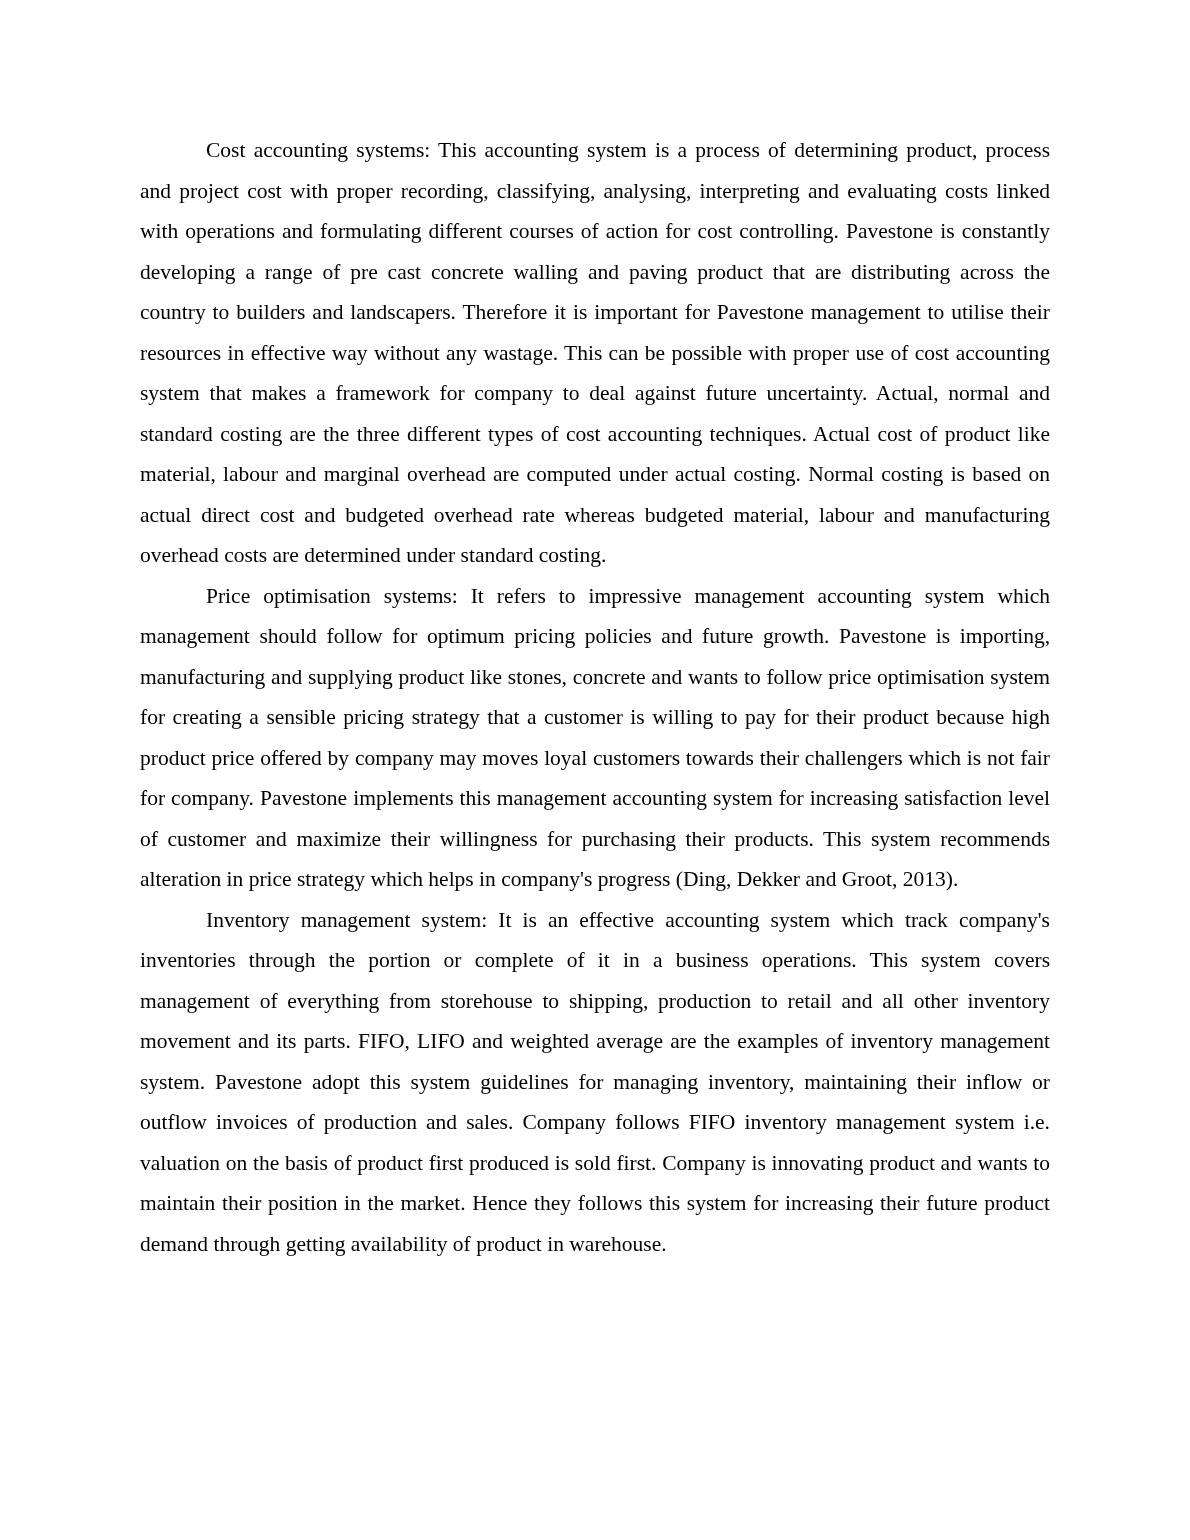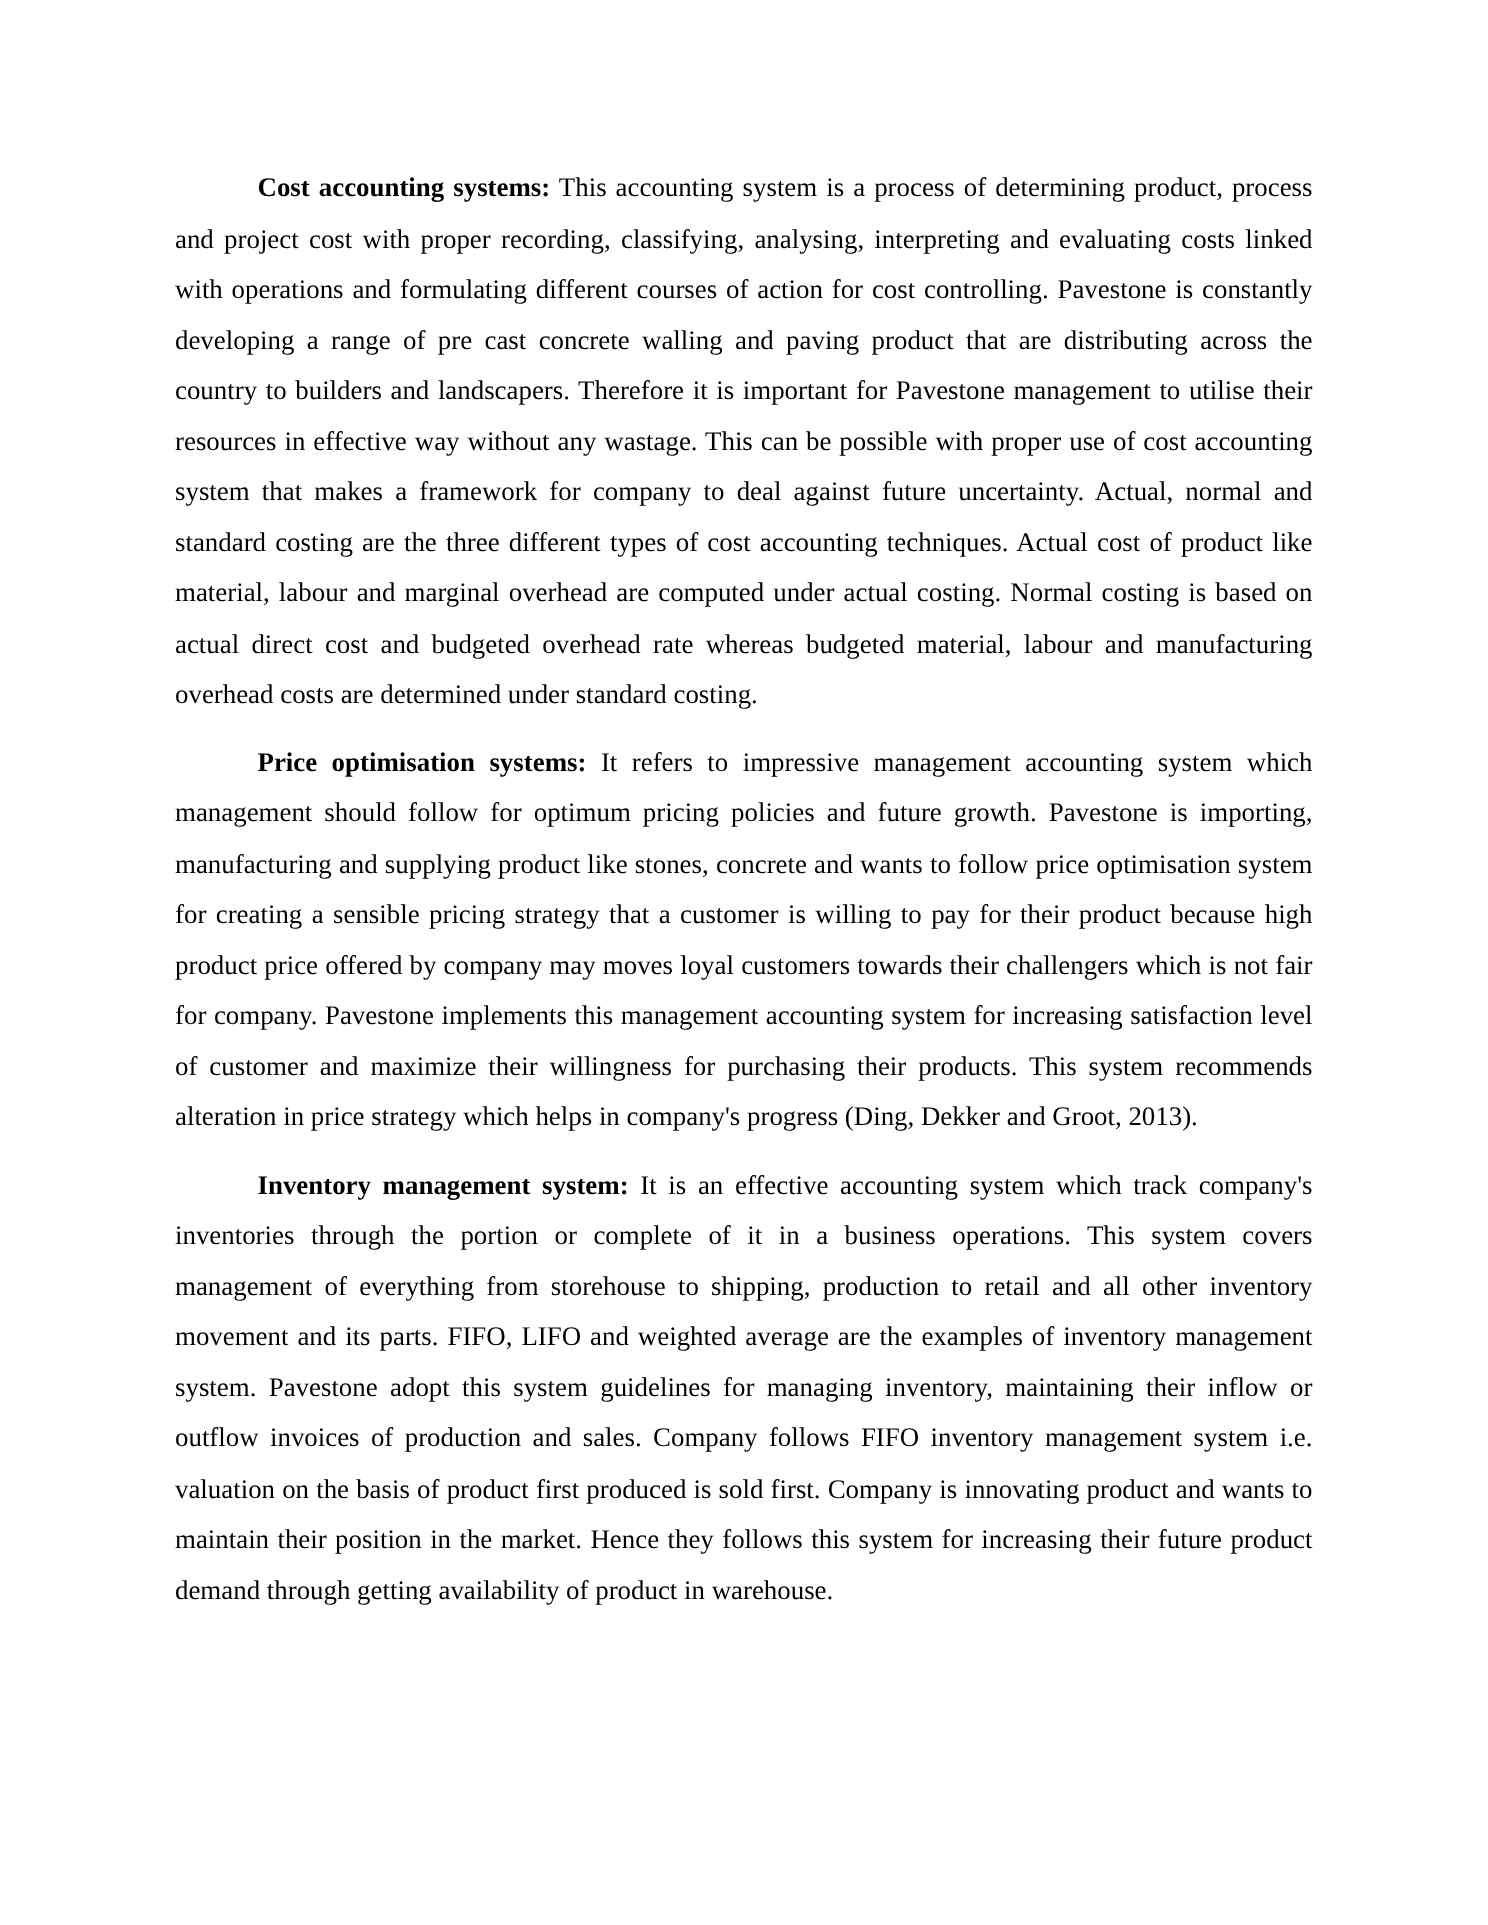--- a/index.html
+++ b/index.html
@@ -25,24 +25,24 @@
     line-height: 40.5px;
     text-align: justify;
     text-justify: inter-word;
   }
   p.para {
     margin: 0 0 0 0;
     text-indent: 66px;
     text-align: justify;
   }
   p.para + p.para {
-    margin-top: 14px;
+    margin-top: 0;
   }
   .lead {
-    font-weight: bold;
+    font-weight: normal;
   }
 </style>
 </head>
 <body>
 
 <div class="page">
   <div class="doc-body">
 
     <p class="para">
       <span class="lead">Cost accounting systems:</span><span> This accounting system is a process of determining product, process and project cost with proper recording, classifying, analysing, interpreting and evaluating costs linked with operations and formulating different courses of action for cost controlling. Pavestone is constantly developing a range of pre cast concrete walling and paving product that are distributing across the country to builders and landscapers. Therefore it is important for Pavestone management to utilise their resources in effective way without any wastage. This can be possible with proper use of cost accounting system that makes a framework for company to deal against future uncertainty. Actual, normal and standard costing are the three different types of cost accounting techniques. Actual cost of product like material, labour and marginal overhead are computed under actual costing. Normal costing is based on actual direct cost and budgeted overhead rate whereas budgeted material, labour and manufacturing overhead costs are determined under standard costing.</span>

